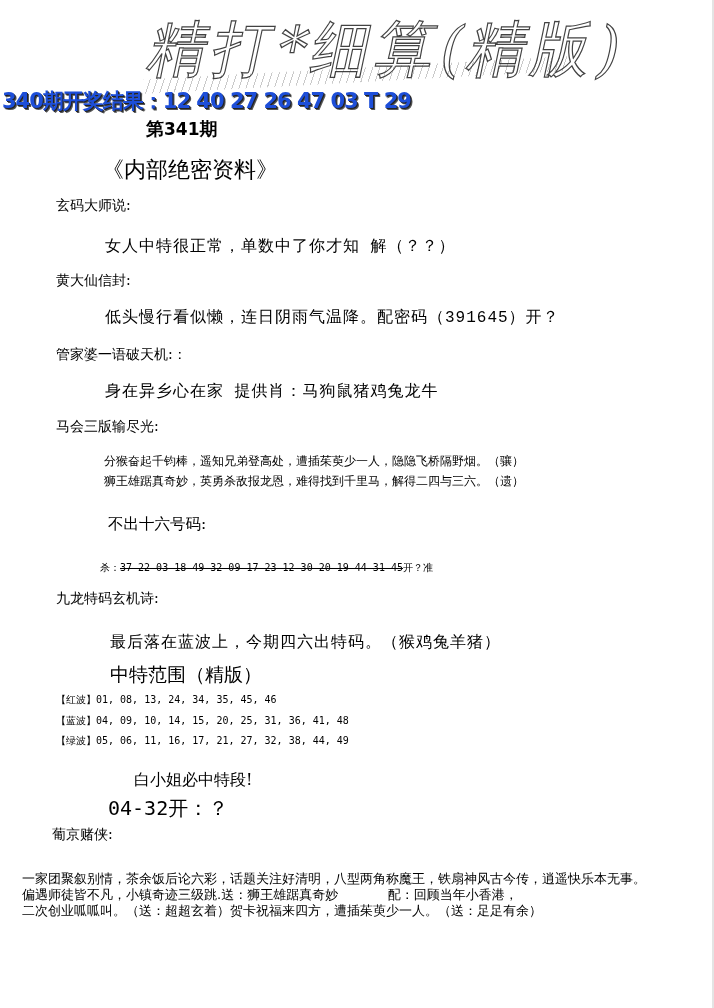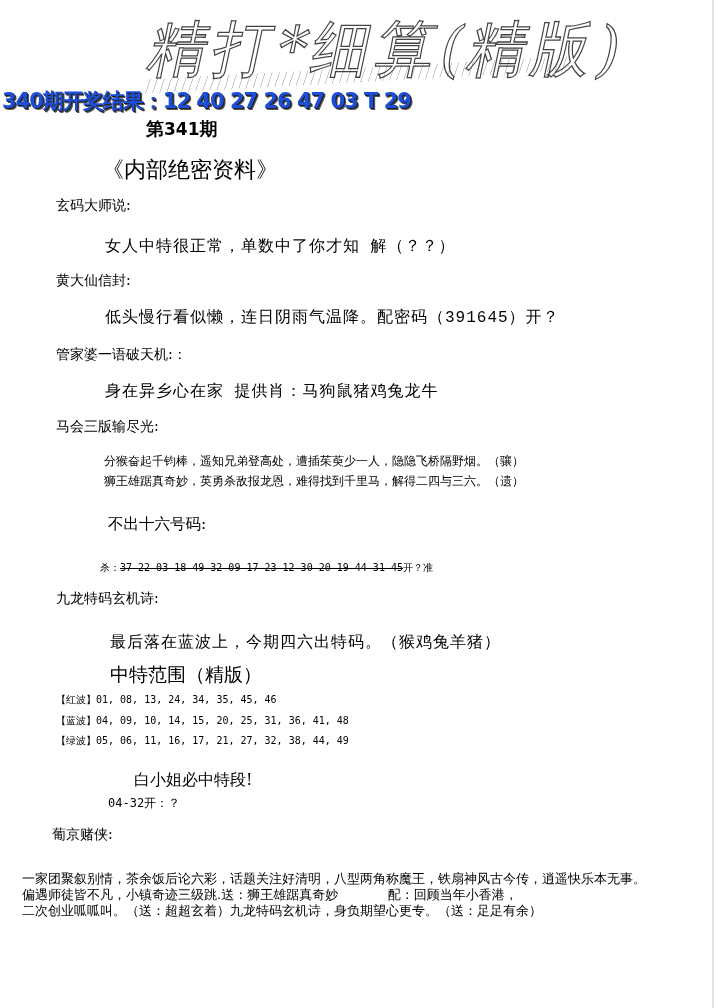--- a/index.html
+++ b/index.html
@@ -89,21 +89,21 @@
 <div class="abs line-lg" style="top:632px; left:110px;">最后落在蓝波上，今期四六出特码。（猴鸡兔羊猪）</div>
 <div class="abs" style="left:110px; top:662px; font-size:19px;">中特范围（精版）</div>
 
 <div class="abs waves">
   <div><span class="tag">【红波】</span><span>01, 08, 13, 24, 34, 35, 45, 46</span></div>
   <div><span class="tag">【蓝波】</span><span>04, 09, 10, 14, 15, 20, 25, 31, 36, 41, 48</span></div>
   <div><span class="tag">【绿波】</span><span>05, 06, 11, 16, 17, 21, 27, 32, 38, 44, 49</span></div>
 </div>
 
 <div class="abs" style="left:118px; top:770px; font-size:16px;margin-left:16px;">白小姐必中特段!</div>
-<div class="abs" style="left:108px; top:795px; font-family:'DejaVu Sans Mono', monospace; font-size:12px;">04-32开：？</div>
+<div class="abs" style="left:108px; top:795px; font-family:'DejaVu Sans Mono', monospace; font-size:20px;">04-32开：？</div>
 
 <div class="abs label" style="top:826px; left:52px;">葡京赌侠:</div>
 
 <div class="abs footer">
   <div>一家团聚叙别情，茶余饭后论六彩，话题关注好清明，八型两角称魔王，铁扇神风古今传，逍遥快乐本无事。</div>
   <div>偏遇师徒皆不凡，小镇奇迹三级跳.送：狮王雄踞真奇妙            配：回顾当年小香港，</div>
-  <div>二次创业呱呱叫。（送：超超玄着）九龙特码玄机诗，身负期望心更专。（送：足足有余）</div>
+  <div>二次创业呱呱叫。（送：超超玄着）贺卡祝福来四方，遭插茱萸少一人。（送：足足有余）</div>
 </div>
 
 </body></html>

